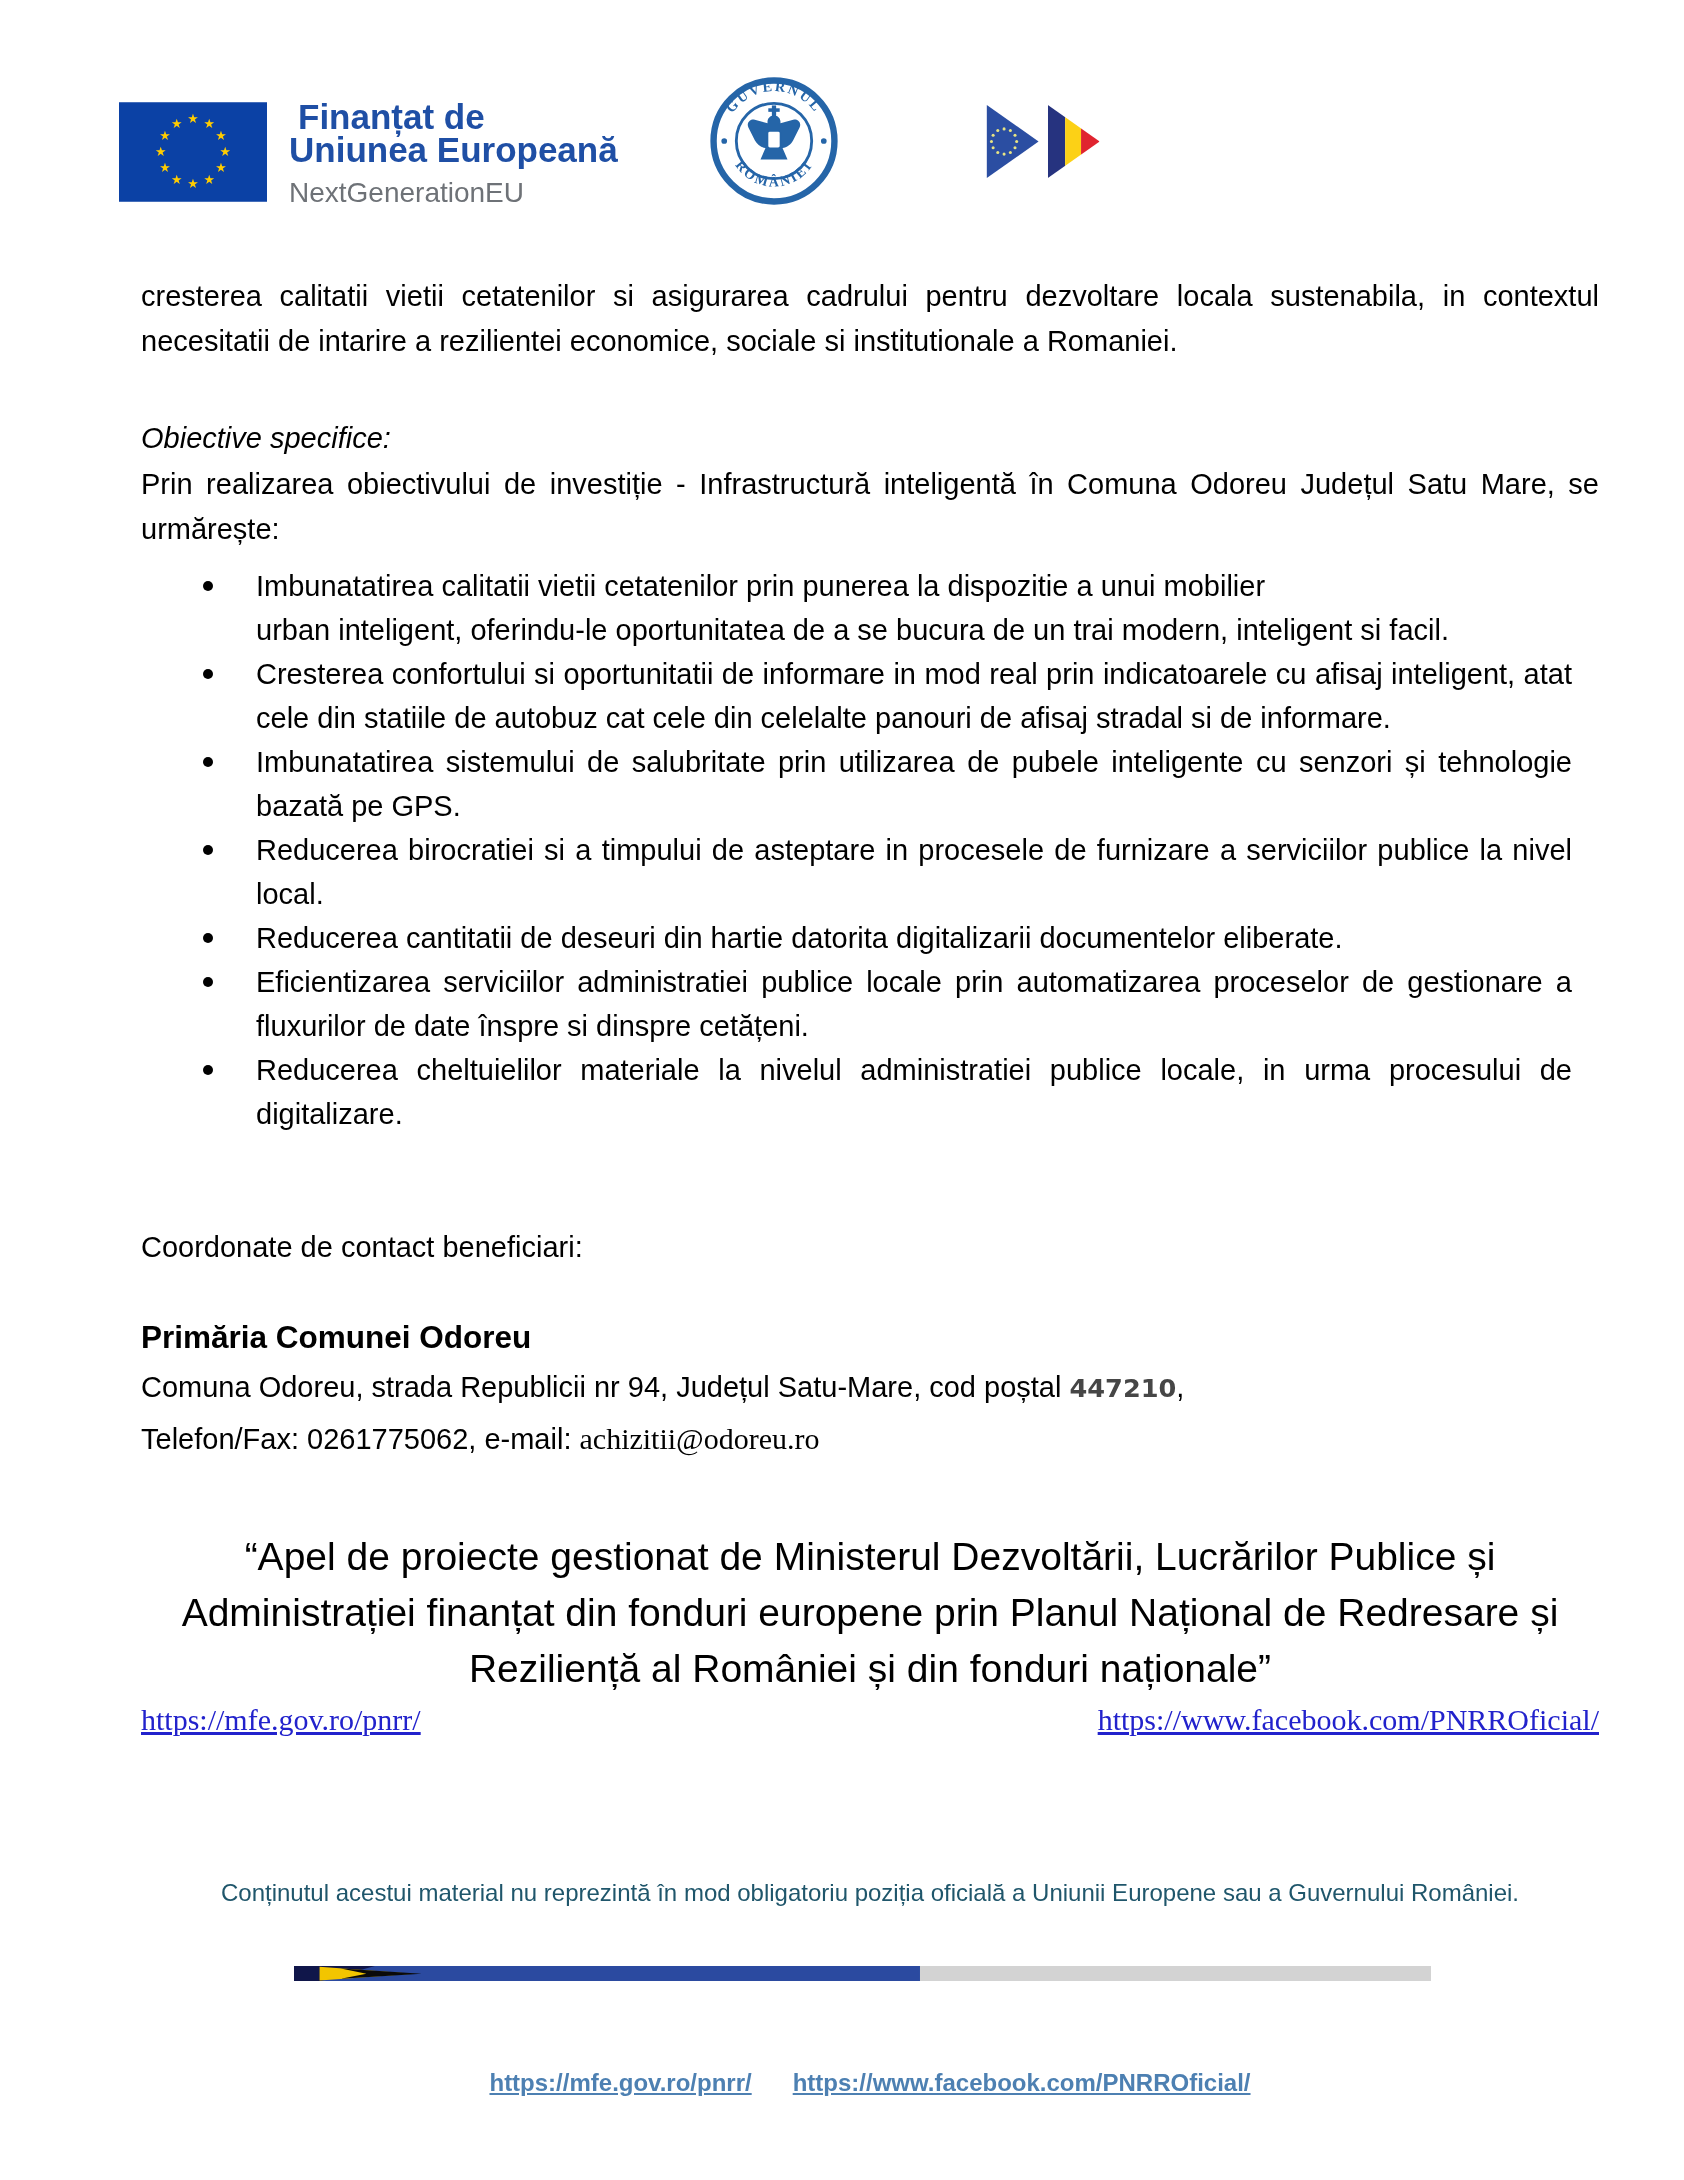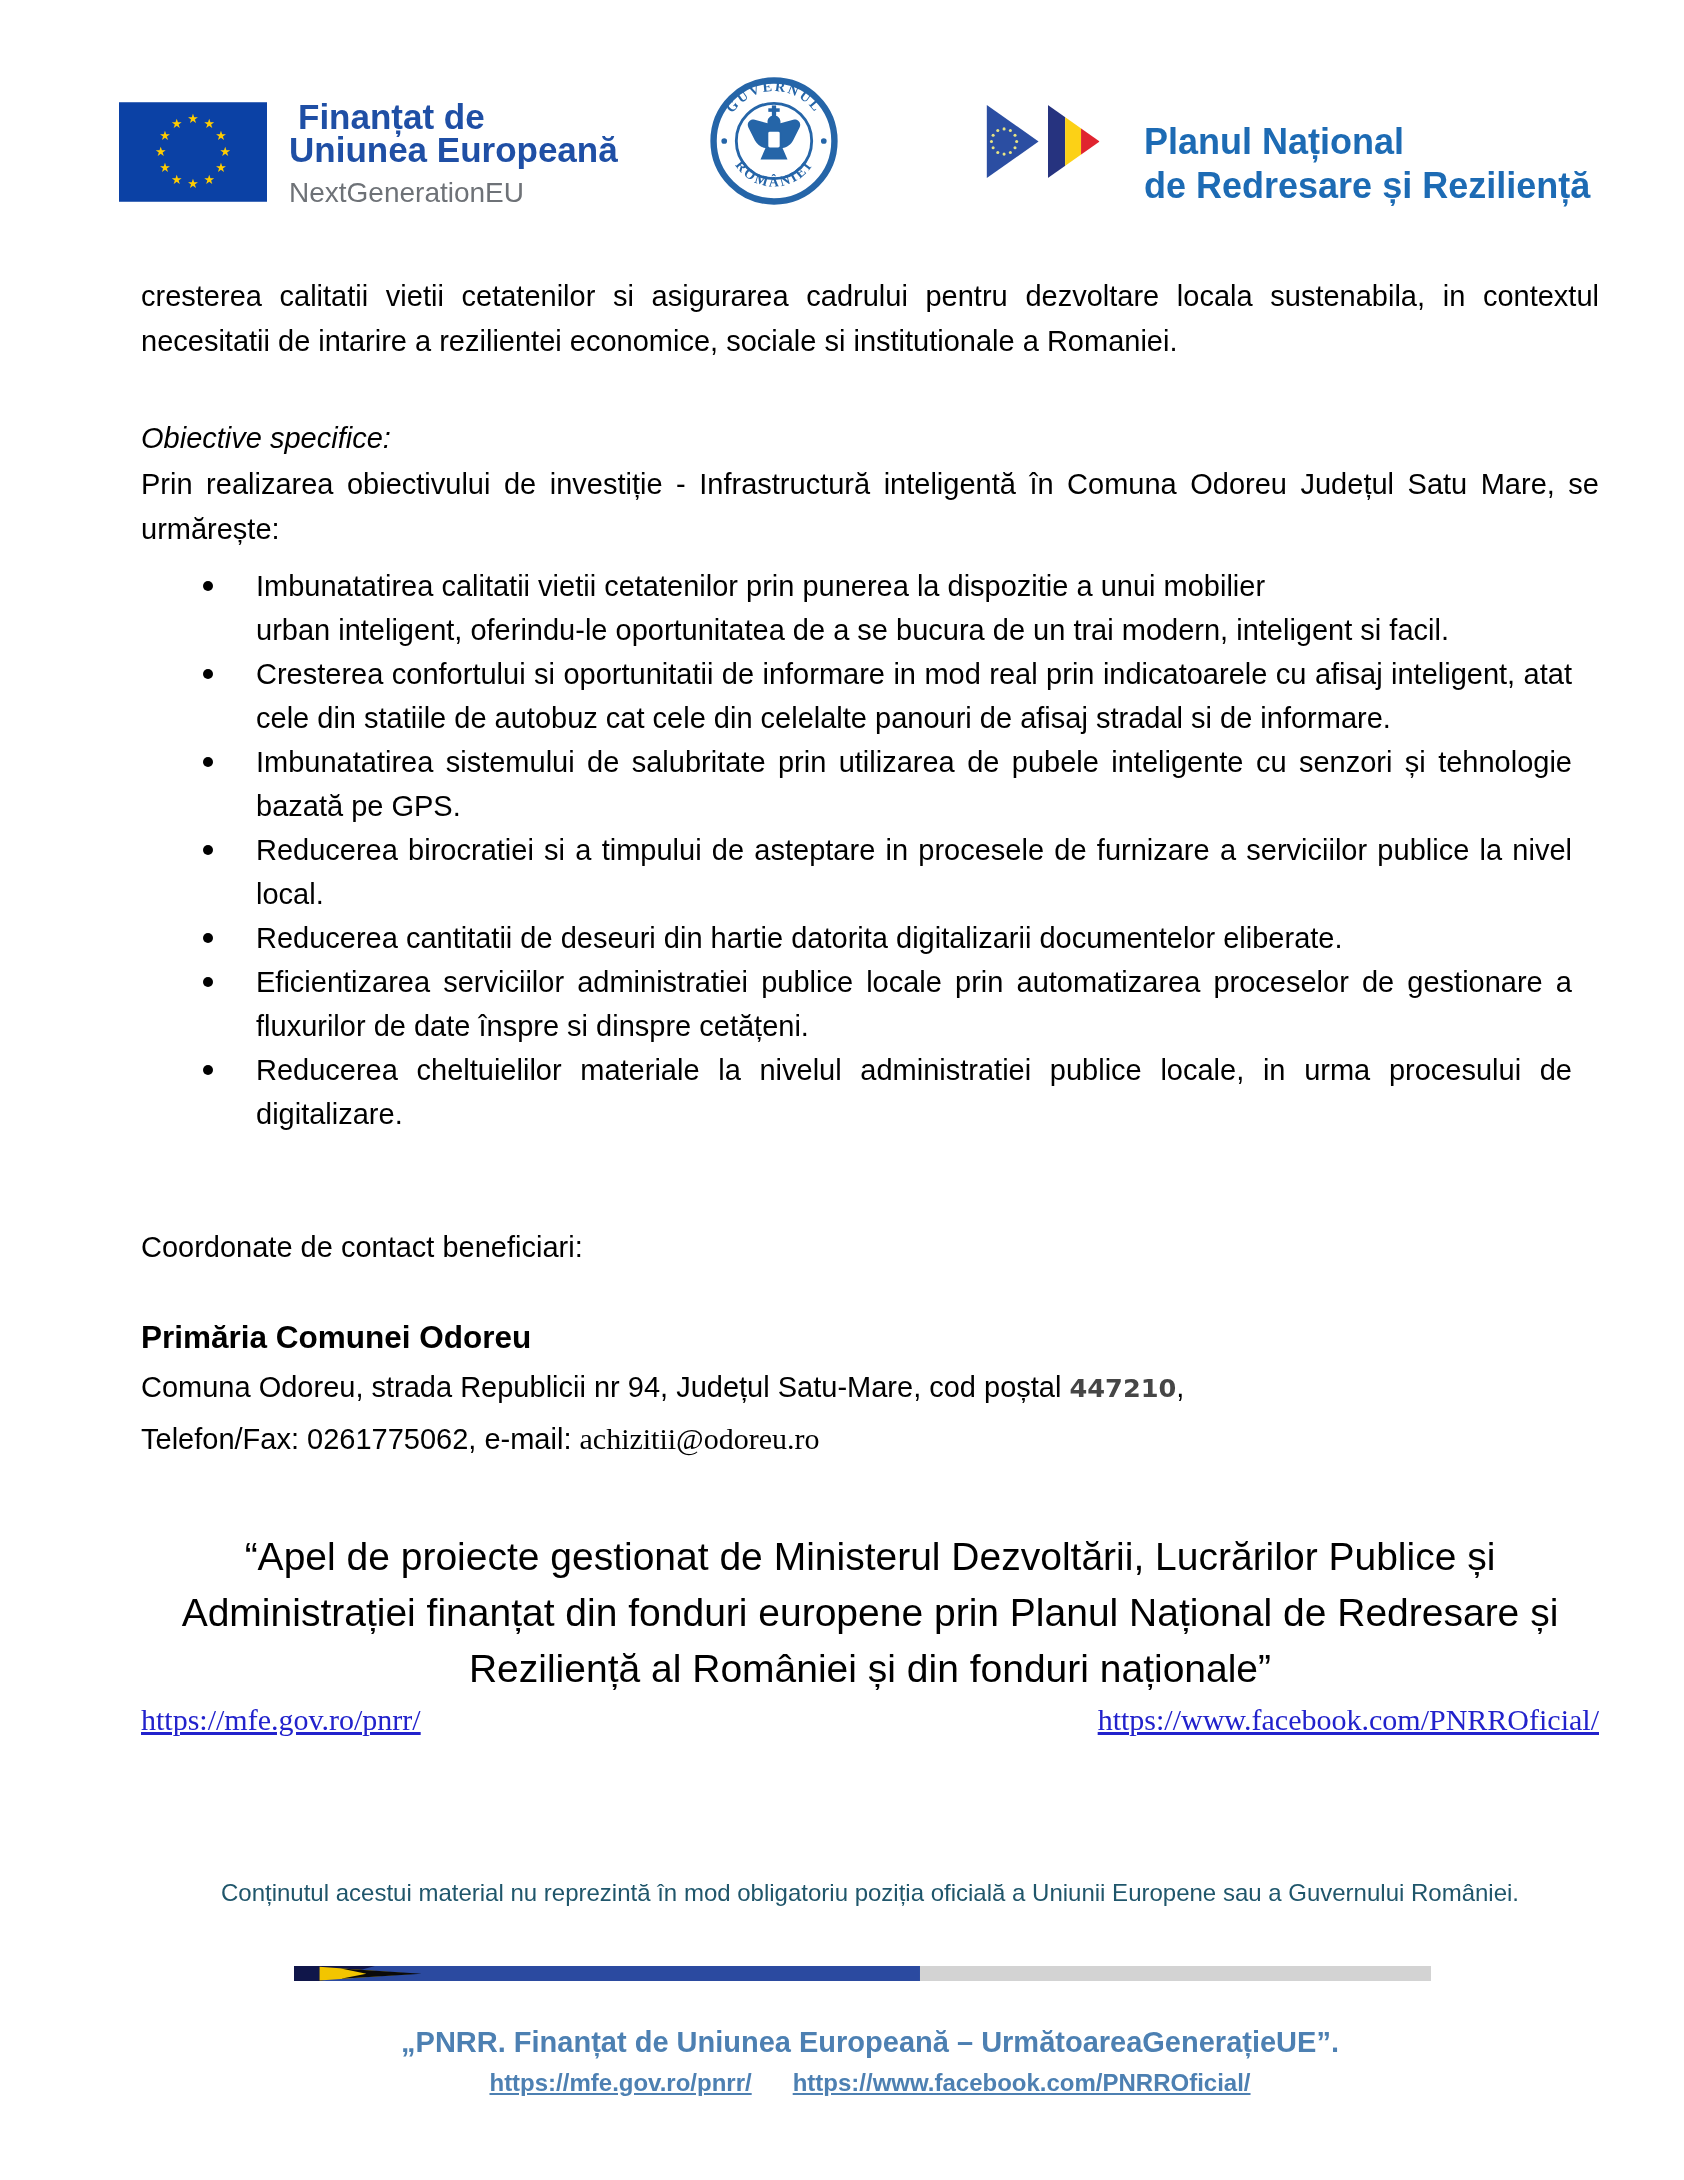--- a/index.html
+++ b/index.html
@@ -120,24 +120,20 @@
           <clipPath id="roTri">
             <polygon points="92,0 92,110 170,55"></polygon>
           </clipPath>
         </defs>
       <g clip-path="url(#roTri)">
         <rect x="92" y="0" width="26" height="110" fill="#26337f"></rect>
         <rect x="118" y="0" width="24" height="110" fill="#fcd116"></rect>
         <rect x="142" y="0" width="28" height="110" fill="#e0242f"></rect>
       </g>
     </svg>
-    <div class="pnrr-text">
-      <div>Planul Național</div>
-      <div>de Redresare și Reziliență</div>
-    </div>
   </div>
 
   <div class="sec justify" id="para-intro">cresterea calitatii vietii cetatenilor si asigurarea cadrului pentru dezvoltare locala sustenabila, in contextul necesitatii de intarire a rezilientei economice, sociale si institutionale a Romaniei.</div>
 
   <div class="sec" id="obiective-heading">Obiective specifice:</div>
 
   <div class="sec justify" id="para-prin">Prin realizarea obiectivului de investiție - Infrastructură inteligentă în Comuna Odoreu Județul Satu Mare, se urmărește:</div>
 
   <ul class="bullets">
     <li><span class="prewrap">Imbunatatirea calitatii vietii cetatenilor prin punerea la dispozitie a unui mobilier
@@ -172,21 +168,20 @@
   <div class="sec" id="disclaimer">Conținutul acestui material nu reprezintă în mod obligatoriu poziția oficială a Uniunii Europene sau a Guvernului României.</div>
 
   <svg id="footer-bar" width="1137" height="15.3" viewBox="0 0 1335 18" preserveAspectRatio="none">
     <rect x="0" y="0" width="735" height="18" fill="#2b4aa0"></rect>
     <rect x="735" y="0" width="600" height="18" fill="#d3d3d3"></rect>
     <polygon points="0,0 95,0 30,18 0,18" fill="#10164a"></polygon>
     <polygon points="30,1 140,9 30,17" fill="#f2c500"></polygon>
     <polygon points="55,3 150,9 55,15 85,9" fill="#0a0a0a"></polygon>
   </svg>
 
-  <div class="sec" id="footer-pnrr">„PNRR. Finanțat de Uniunea Europeană – UrmătoareaGenerațieUE”.</div>
 
   <div class="sec" id="footer-links">
     <a href="#">https://mfe.gov.ro/pnrr/</a>
     <a href="#">https://www.facebook.com/PNRROficial/</a>
   </div>
 
 </div>
 
 
 </body></html>

